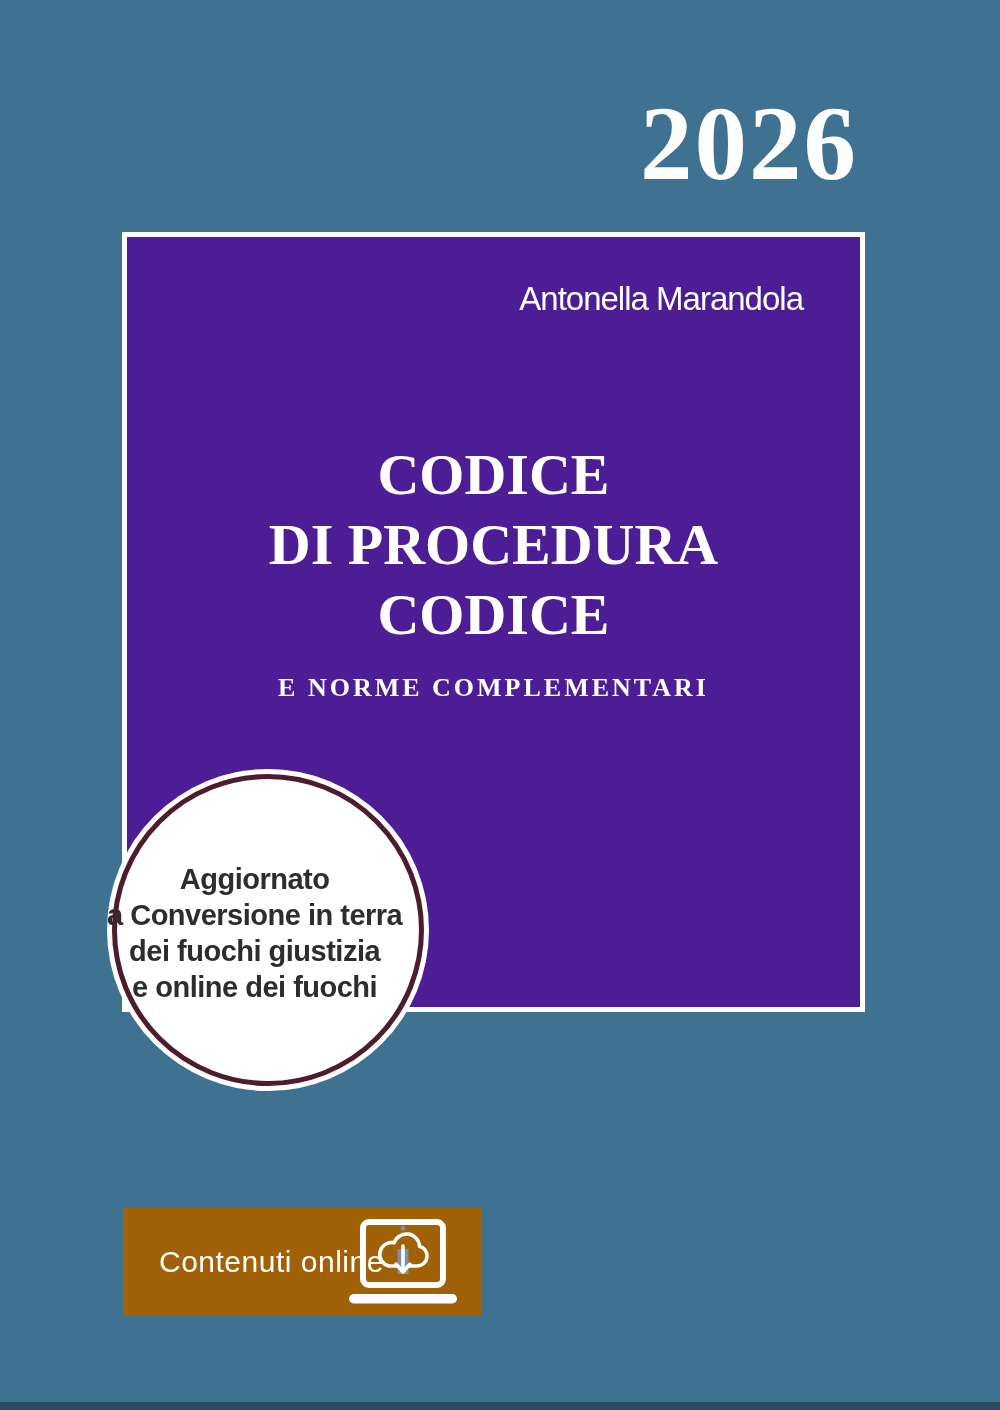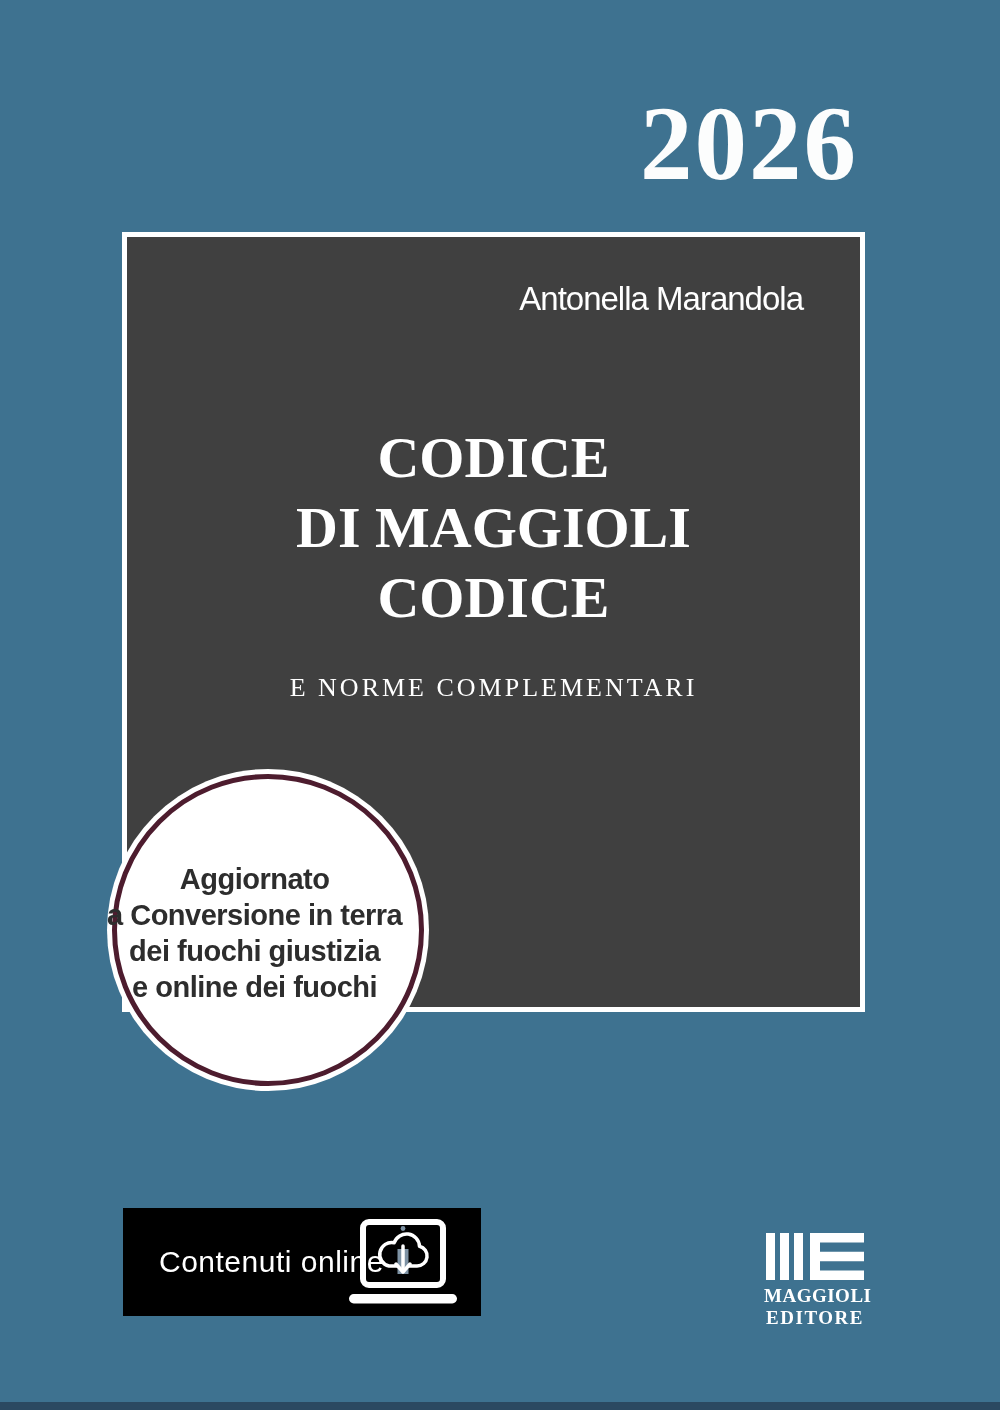--- a/index.html
+++ b/index.html
@@ -27,51 +27,51 @@
     color: #FCFDFD;
   }
 
   
   .panel {
     position: absolute;
     left: 122px;
     top: 232px;
     width: 743px;
     height: 780px;
-    background: #404040;
+    background: #4c1d95;
     border: 5px solid #FFFFFF;
     z-index: 1;
   }
   .author {
     position: absolute;
     top: 43px;
     right: 57px;
     font-size: 33px;
     letter-spacing: -1px;
     color: #FFFFFF;
     white-space: nowrap;
   }
   .book-title {
     position: absolute;
     left: 0; right: 0;
-    top: 186px;
+    top: 203px;
     text-align: center;
     font-family: "Liberation Serif", serif;
     font-weight: bold;
     font-size: 58px;
     line-height: 70px;
     color: #FFFFFF;
   }
   .book-subtitle {
     position: absolute;
     left: 0; right: 0;
     top: 436px;
     text-align: center;
     font-family: "Liberation Serif", serif;
-    font-weight: normal;
+    font-weight: bold;
     font-size: 26px;
     line-height: 30px;
     letter-spacing: 3px;
     color: #FFFFFF;
   }
 
   
   .badge {
     position: absolute;
     left: 107px;
@@ -101,21 +101,21 @@
     color: #2D2D2D;
   }
 
   
   .online-bar {
     position: absolute;
     left: 123px;
     top: 1208px;
     width: 358px;
     height: 108px;
-    background: #000000;
+    background: #a16207;
     display: flex;
     align-items: center;
     text-align: center;
   }
   .online-label {
     margin-left: 36px;
     font-size: 30px;
     letter-spacing: 0.5px;
     color: #FFFFFF;
     white-space: nowrap;
@@ -165,21 +165,21 @@
 <body>
 
 <div class="cover">
 
   <div class="year">2026</div>
 
   <div class="panel">
     <div class="author">Antonella Marandola</div>
     <div class="book-title">
       <div>CODICE</div>
-      <div>DI MAGGIOLI</div>
+      <div>DI PROCEDURA</div>
       <div>CODICE</div>
     </div>
     <div class="book-subtitle">E NORME COMPLEMENTARI</div>
   </div>
 
   <div class="badge">
     <div class="badge-ring"></div>
     <div class="badge-text">
       <div>Aggiornato</div>
       <div>a Conversione in terra</div>
@@ -194,31 +194,16 @@
       <rect x="16" y="3" width="80" height="63" rx="6" fill="none" stroke="#FFFFFF" stroke-width="6"></rect>
       <circle cx="56" cy="9.5" r="2.4" fill="#7D92A4"></circle>
       <path d="M42 47 h28 a10 10 0 0 0 2.5 -19.7 a13 13 0 0 0 -25.3 -3.5 A9.6 9.6 0 0 0 42 47 z" fill="none" stroke="#FFFFFF" stroke-width="3.5" stroke-linejoin="round"></path>
       <line x1="56" y1="30" x2="56" y2="55" stroke="#7D92A4" stroke-width="11"></line>
       <line x1="56" y1="27" x2="56" y2="51" stroke="#FFFFFF" stroke-width="3.5" stroke-linecap="round"></line>
       <polyline points="49,45 56,53 63,45" fill="none" stroke="#FFFFFF" stroke-width="3.5" stroke-linecap="round" stroke-linejoin="round"></polyline>
       <rect x="2" y="75" width="108" height="9.5" rx="4.7" fill="#FFFFFF"></rect>
     </svg>
   </div>
 
-  <div class="publisher">
-    <svg class="mark" width="98" height="47" viewBox="0 0 98 47" xmlns="http://www.w3.org/2000/svg">
-      <g fill="#FFFFFF">
-        <rect x="0" y="0" width="9" height="47"></rect>
-        <rect x="14" y="0" width="9" height="47"></rect>
-        <rect x="28" y="0" width="9" height="47"></rect>
-        <rect x="44" y="0" width="10" height="47"></rect>
-        <rect x="44" y="0" width="54" height="9.5"></rect>
-        <rect x="44" y="18.75" width="54" height="9.5"></rect>
-        <rect x="44" y="37.5" width="54" height="9.5"></rect>
-      </g>
-    </svg>
-    <div class="publisher-line1">MAGGIOLI</div>
-    <div class="publisher-line2">EDITORE</div>
-  </div>
 
   <div class="bottom-strip"></div>
 
 </div>
 
 </body></html>

